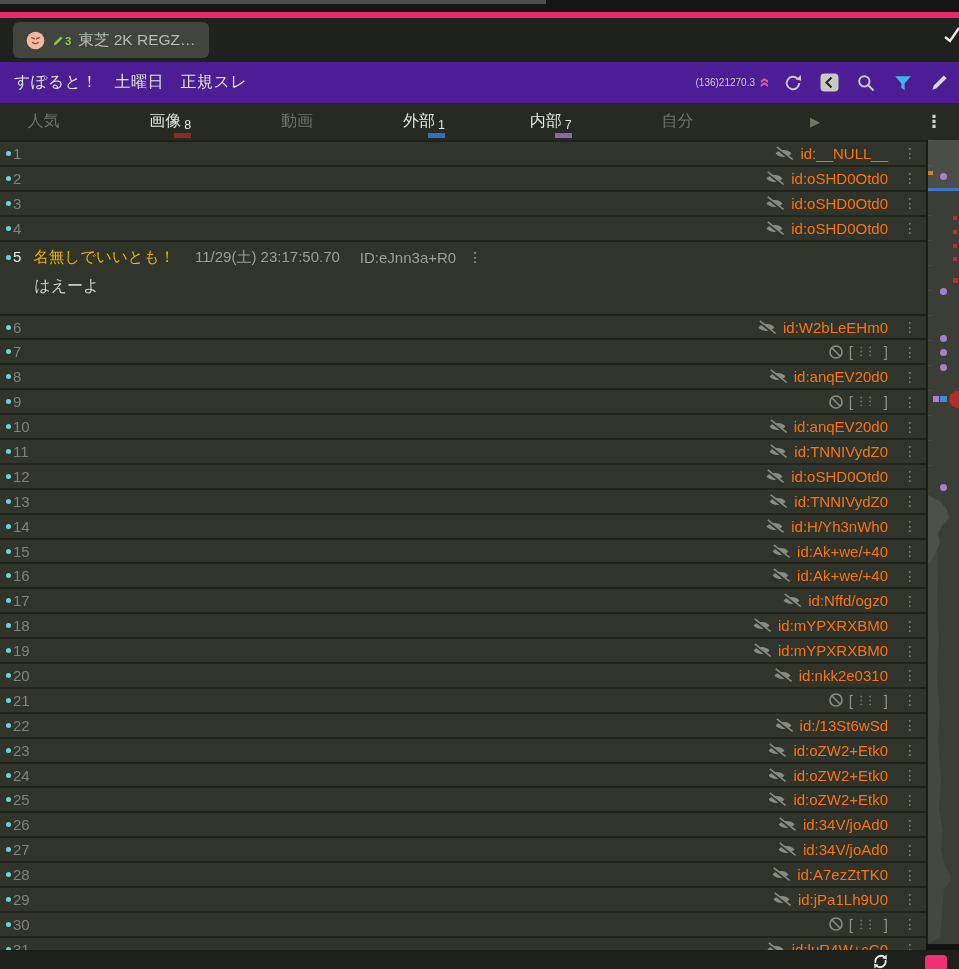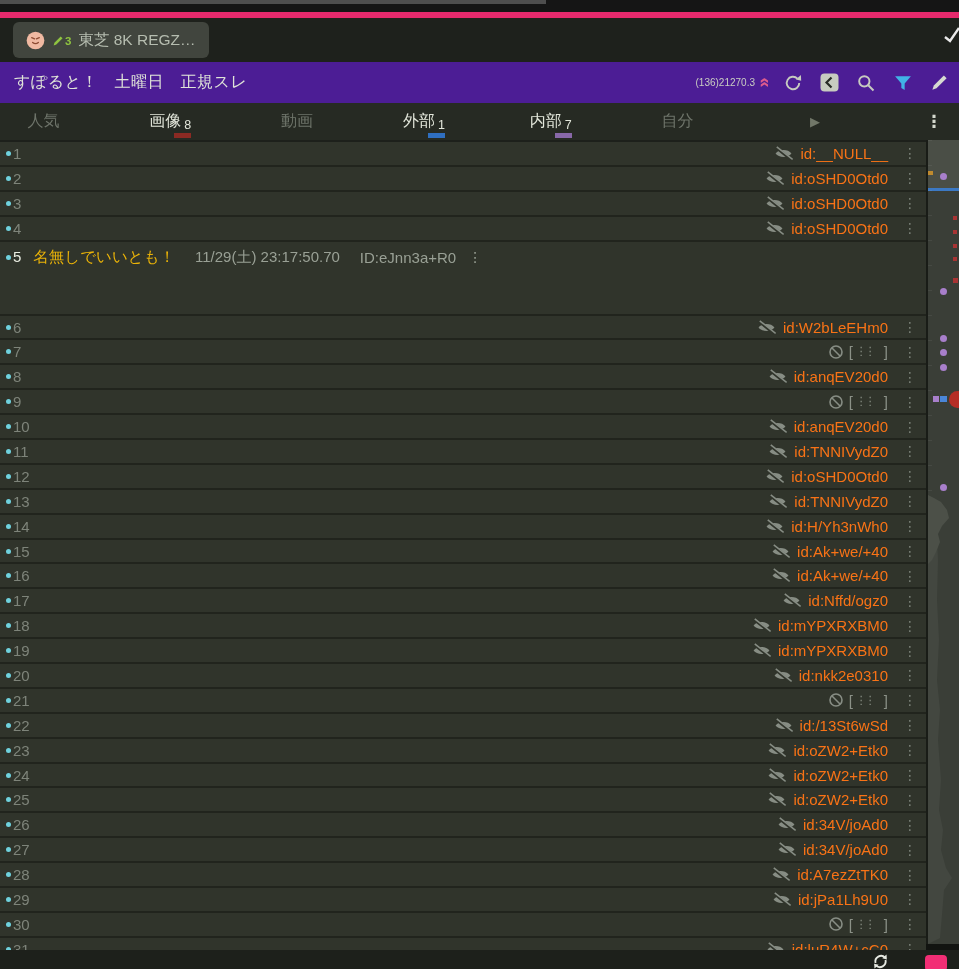--- a/index.html
+++ b/index.html
@@ -104,21 +104,21 @@
     <svg width="19" height="19" viewBox="0 0 20 20">
       <circle cx="10" cy="10" r="9.3" fill="#f0b9a2"></circle>
       <path d="M6,7 l3,1.2 M14,7 l-3,1.2 M7,12 q3,2.6 6,0" stroke="#8d4b33" stroke-width="1.4" fill="none" stroke-linecap="round"></path>
     </svg>
     <span class="pencil-badge">
       <svg width="13" height="13" viewBox="0 0 24 24">
           <path d="M3 21 L4.5 16 L16 4.5 L19.5 8 L8 19.5 Z" fill="#8fc440"></path>
         </svg>
       <sup>3</sup>
     </span>
-    <span>東芝 8K REGZ…</span>
+    <span>東芝 2K REGZ…</span>
   </div>
   <span class="topright-check">
     <svg width="18" height="18" viewBox="0 0 18 18">
         <path d="M2,11 L7,15 L16,2" stroke="#e9e9e9" stroke-width="2.4" fill="none"></path>
       </svg>
   </span>
 </div>
 
 <div class="titlebar">
   <span class="title">すぽると！　土曜日　正規スレ</span>
@@ -272,20 +272,21 @@
         <span class="bullet"></span>
         <span class="num">5</span>
 
         <div class="openblock">
           <div class="open-header">
             <span class="pname">名無しでいいとも！</span>
             <span class="pdate">11/29(土) 23:17:50.70</span>
             <span class="pid">ID:eJnn3a+R0</span>
             <span class="okebab">⋮</span>
           </div>
+          <div class="pbody">はえーよ</div>
         </div>
       </div>
 
       <div class="row collapsed">
         <span class="bullet"></span>
         <span class="num">6</span>
 
         <div class="rright">
           <svg width="19" height="15" viewBox="0 0 24 18">
             <path d="M2,9 C6,3.2 18,3.2 22,9 C18,14.8 6,14.8 2,9 Z" fill="#878d84"></path>

